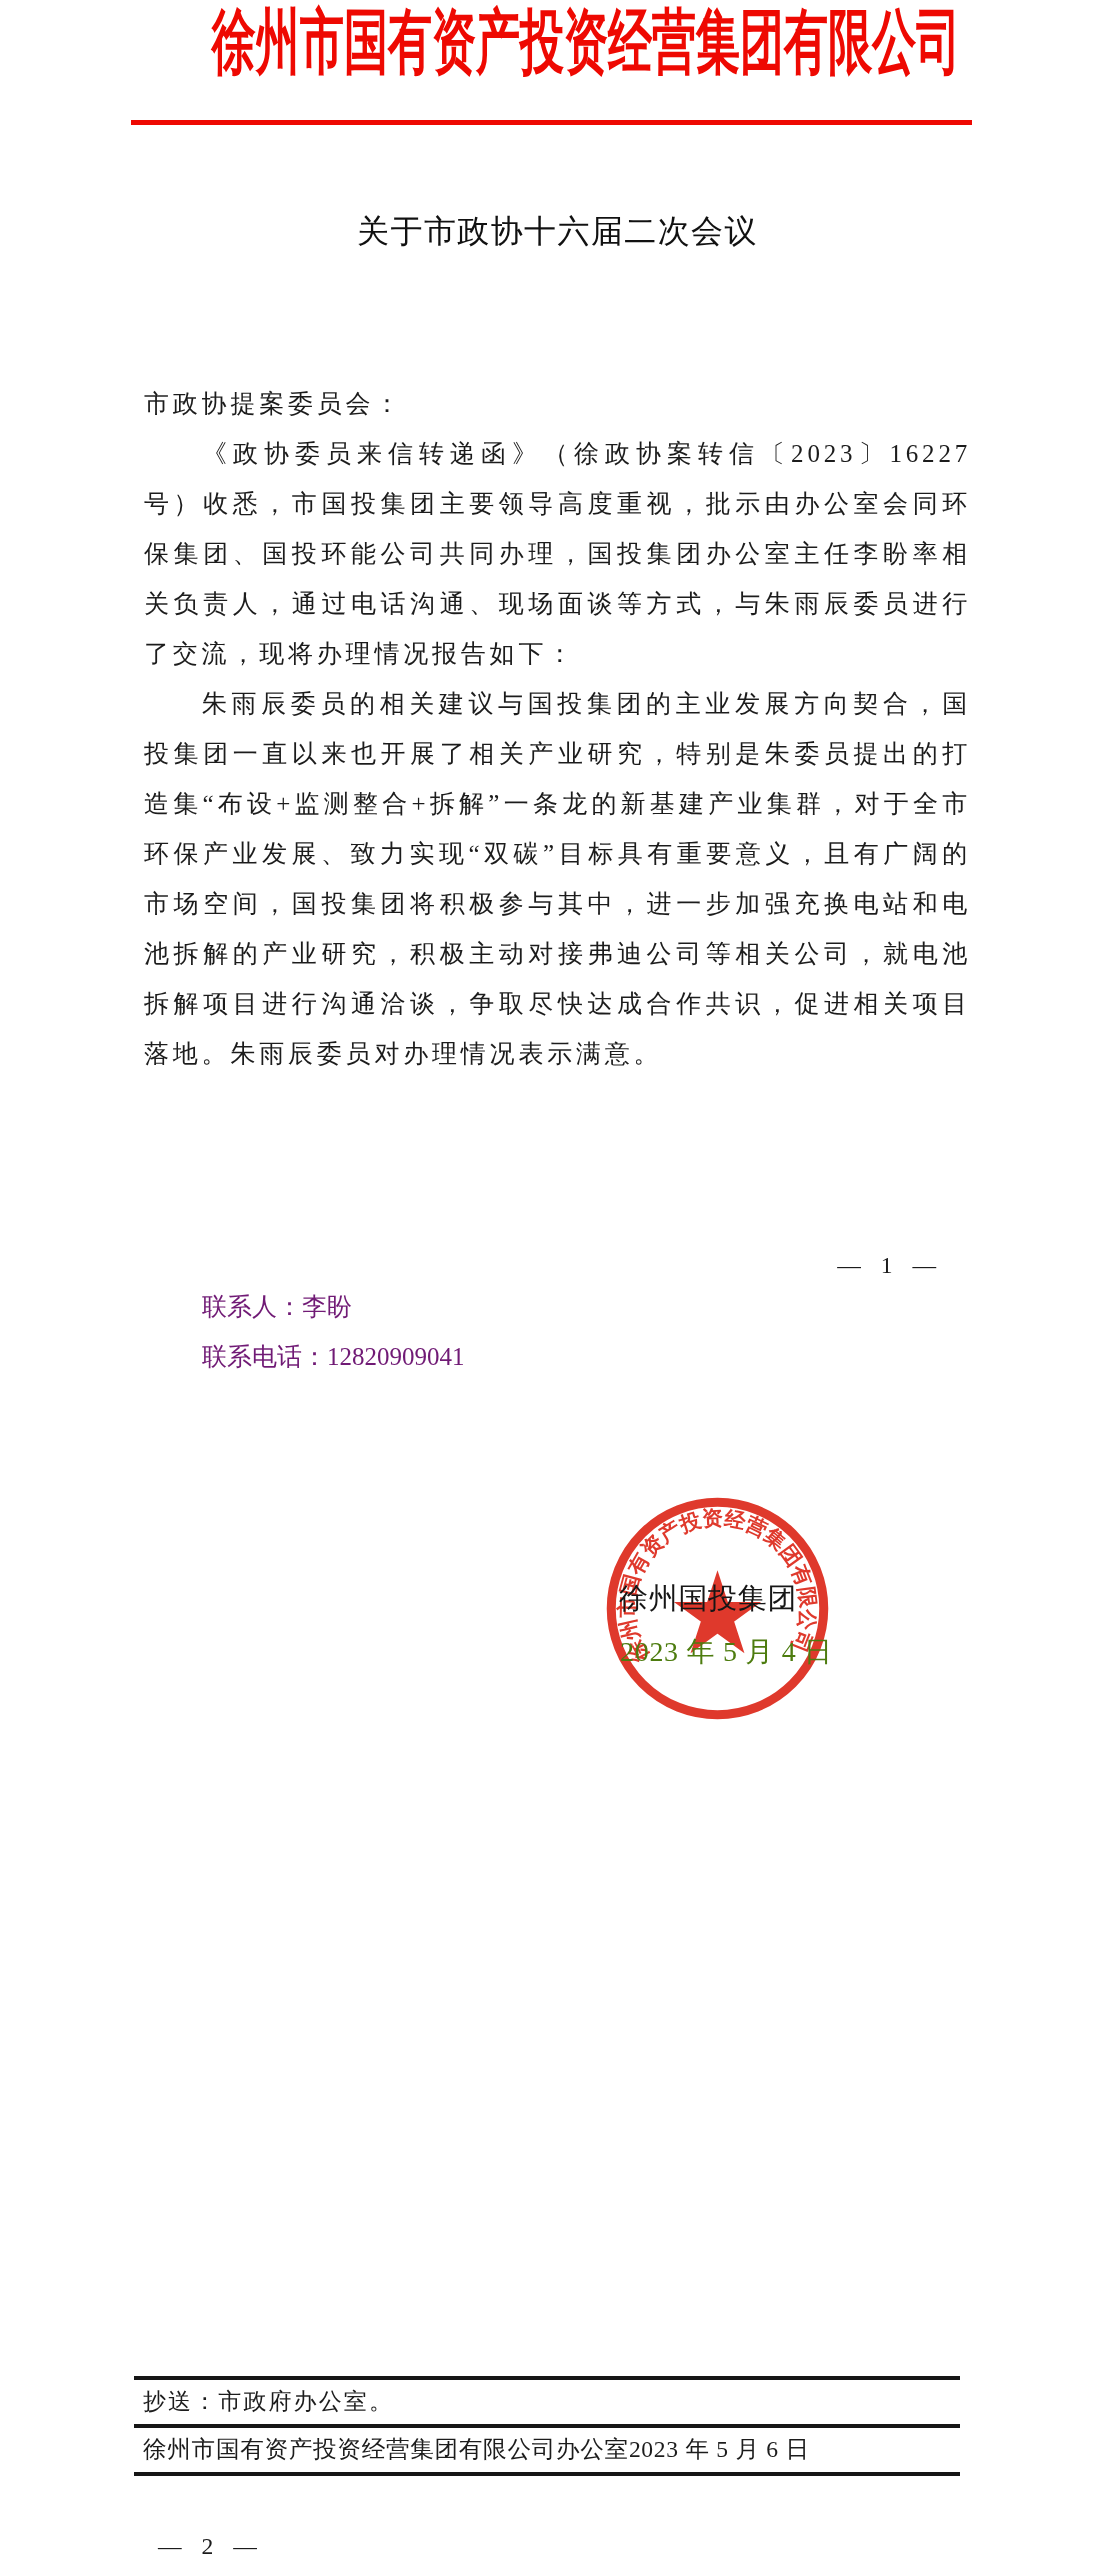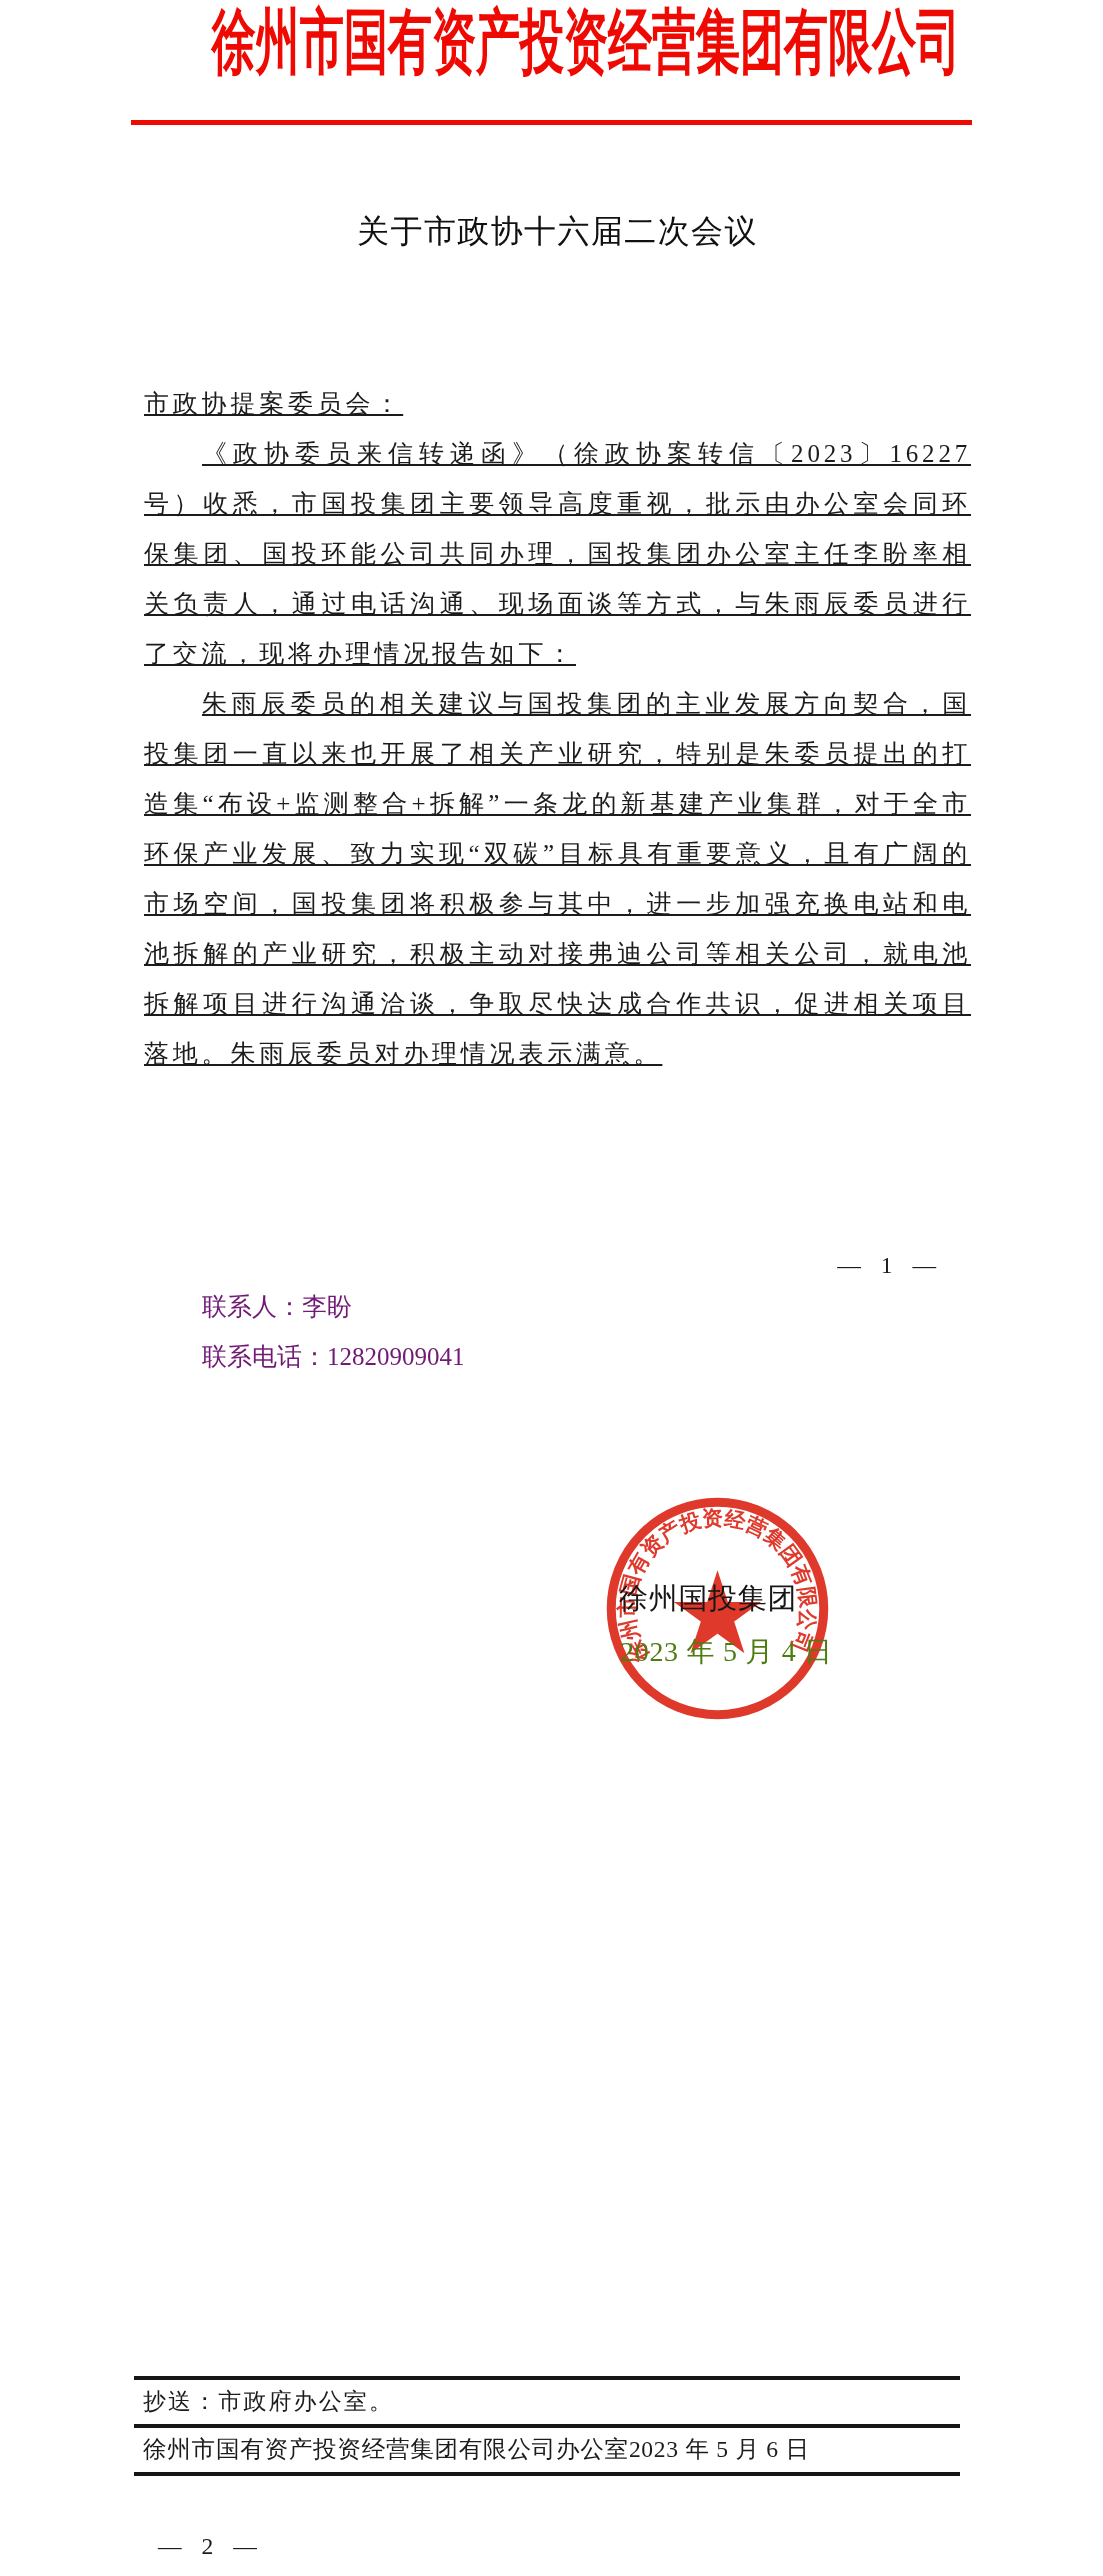--- a/index.html
+++ b/index.html
@@ -34,21 +34,20 @@
     font-size:32px;line-height:56px;font-weight:400;color:#111;
     letter-spacing:1.4px;
   }
   
   .body-text{
     position:absolute;left:144px;top:379px;width:827px;
     font-size:25px;line-height:50px;
     letter-spacing:3.8px;
     text-align:justify;
     color:#1c1c1c;
-    text-decoration:underline;
   }
   .body-text p{margin:0;}
   .body-text p.indent{text-indent:58px;}
   
   .page-num-1{
     position:absolute;left:144px;top:1251px;width:827px;
     box-sizing:border-box;padding-right:35px;
     text-align:right;
     font-size:23.6px;line-height:28px;word-spacing:14px;color:#1c1c1c;
   }

